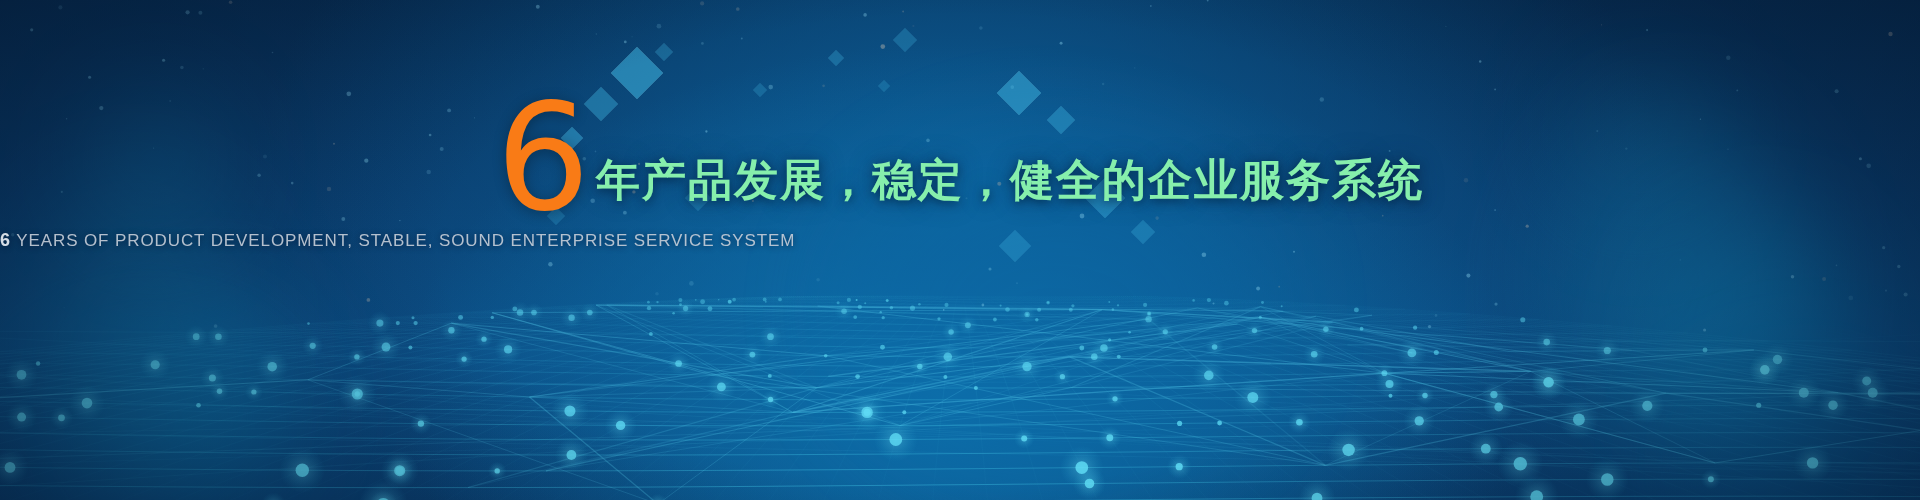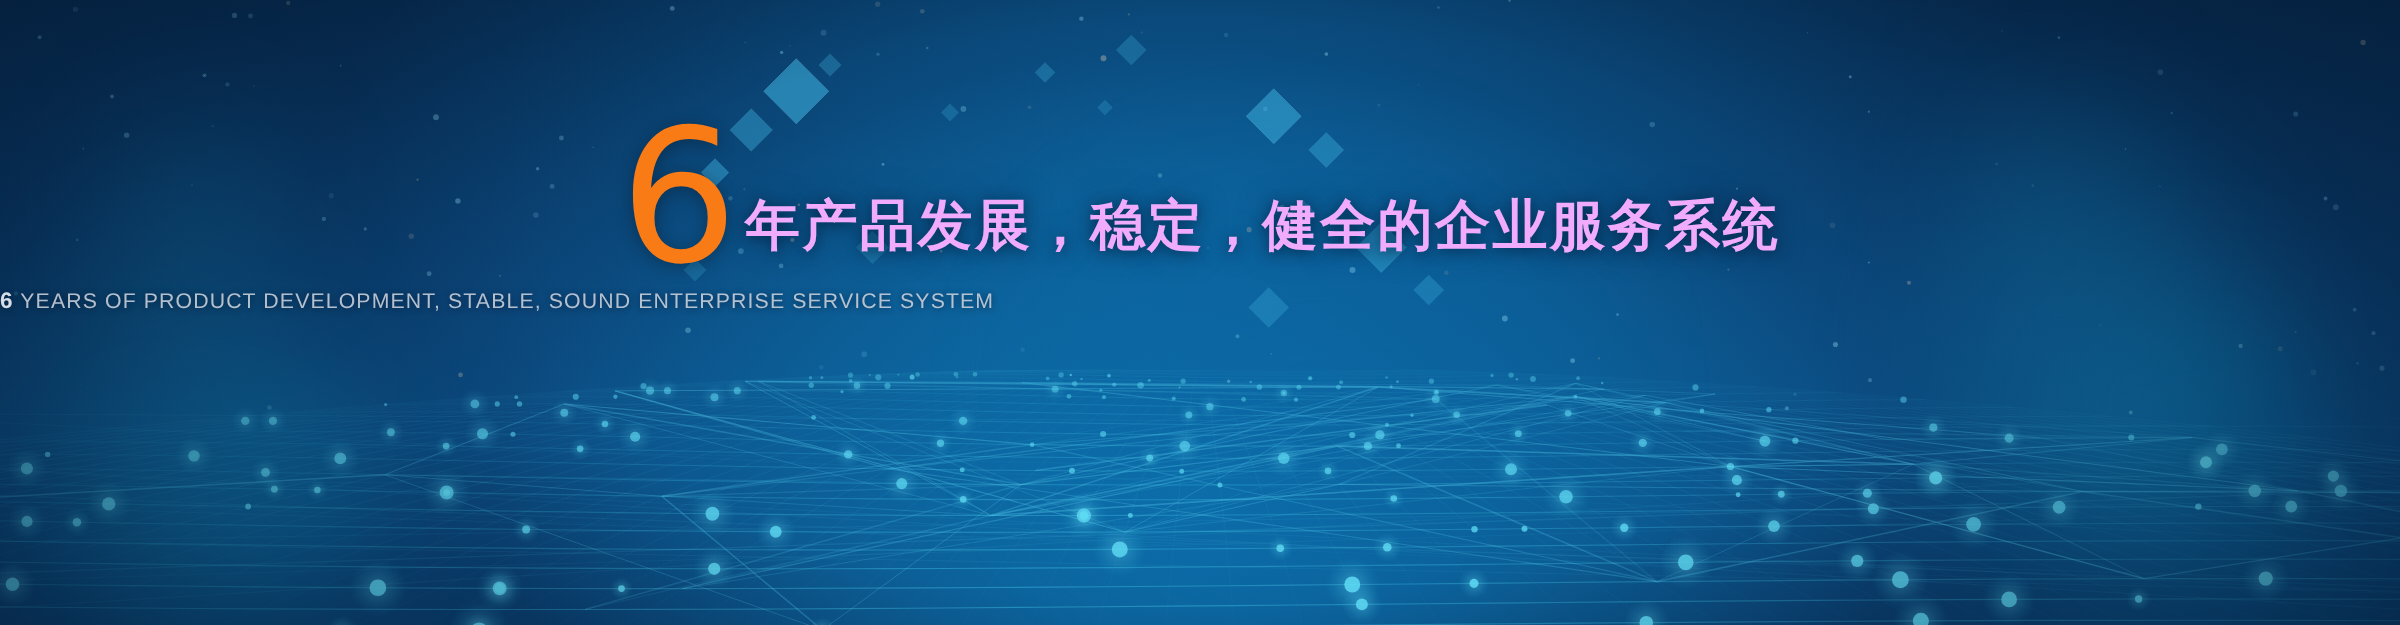--- a/index.html
+++ b/index.html
@@ -66,21 +66,21 @@
     font-weight: 400;
     color: #f97b16;
     font-family: "DejaVu Sans", sans-serif;
     letter-spacing: -2px;
     text-shadow: 0 2px 14px rgba(0,0,0,.30);
     transform: translateY(4px);
   }
   .cn-title {
     font-size: 44px;
     font-weight: 700;
-    color: #f0abfc;
+    color: #86efac;
     letter-spacing: 2px;
     margin-left: 8px;
     padding-bottom: 6px;
     text-shadow: 0 2px 10px rgba(2,24,50,.65), 0 0 26px rgba(4,34,66,.45);
     font-family: Liberation Mono, monospace;
     white-space: nowrap;
   }
   .sub-title {
     position: absolute;
     left: 0; right: 0;

